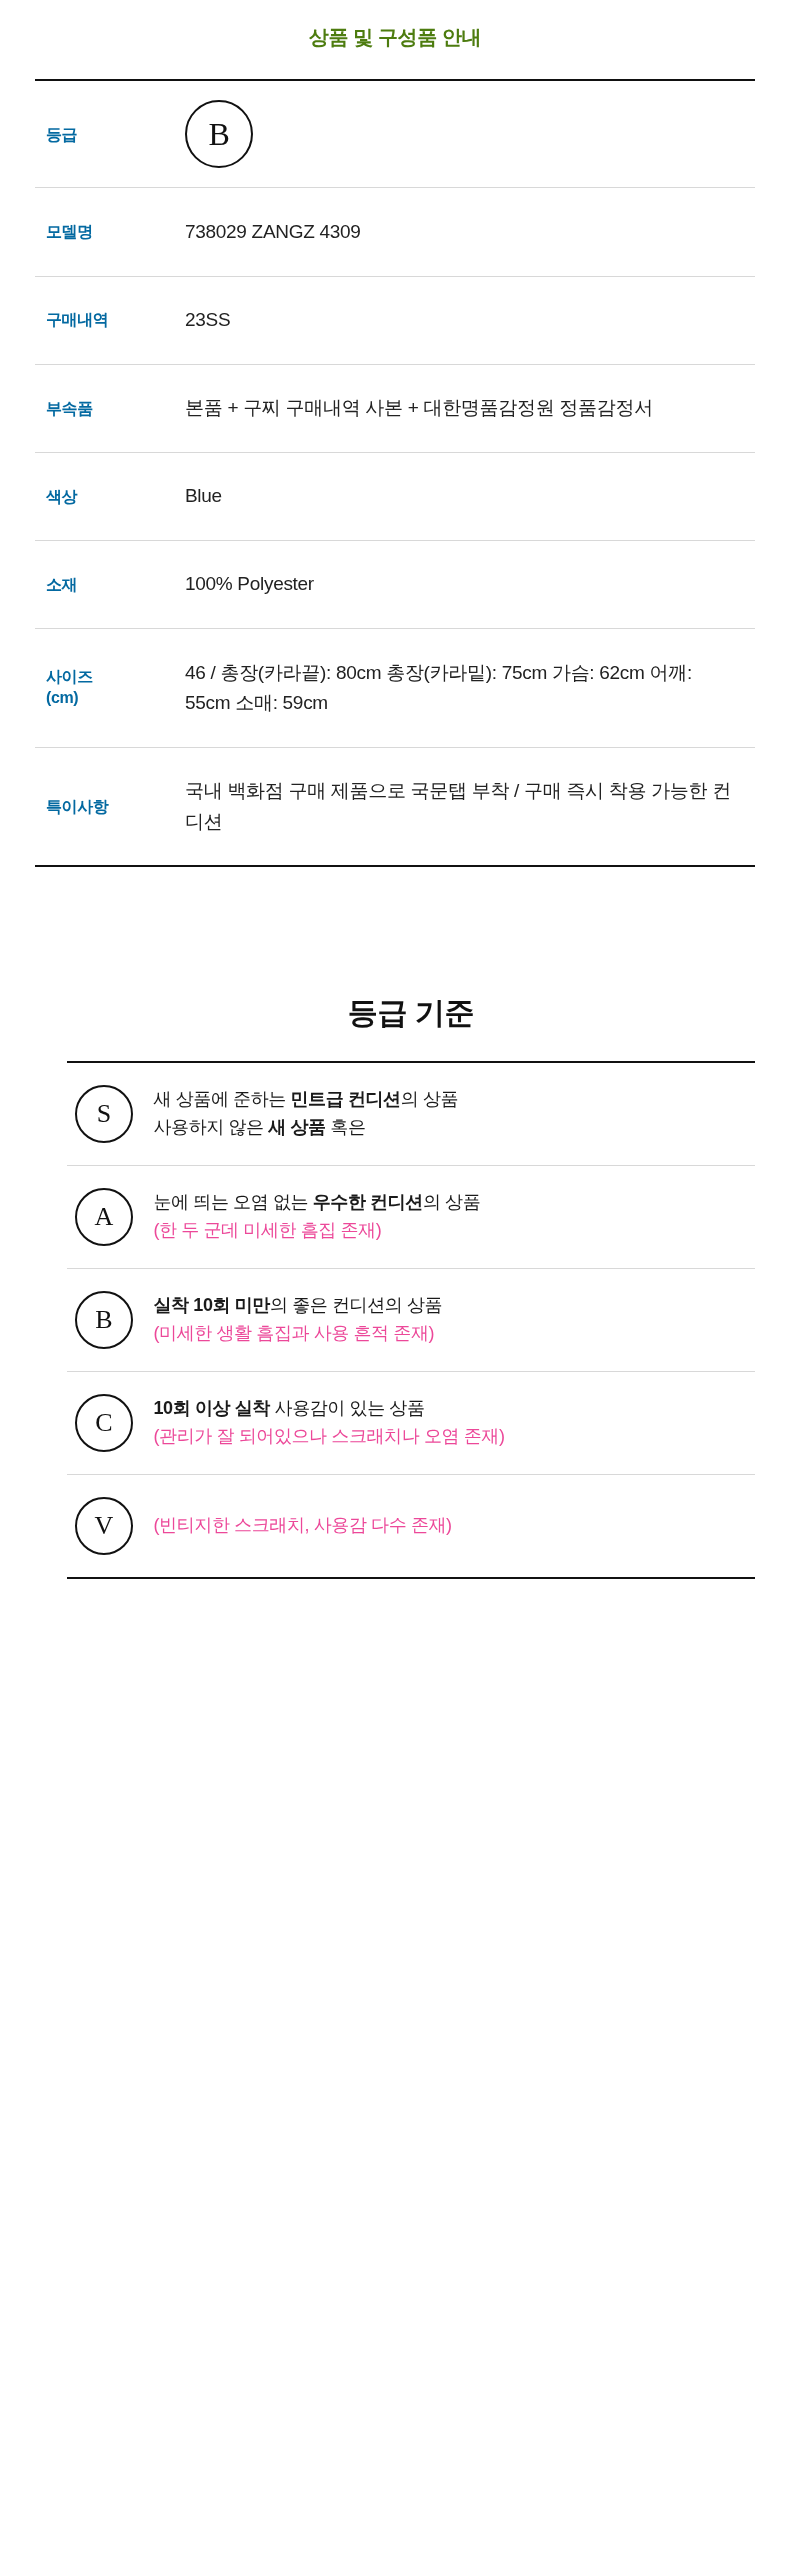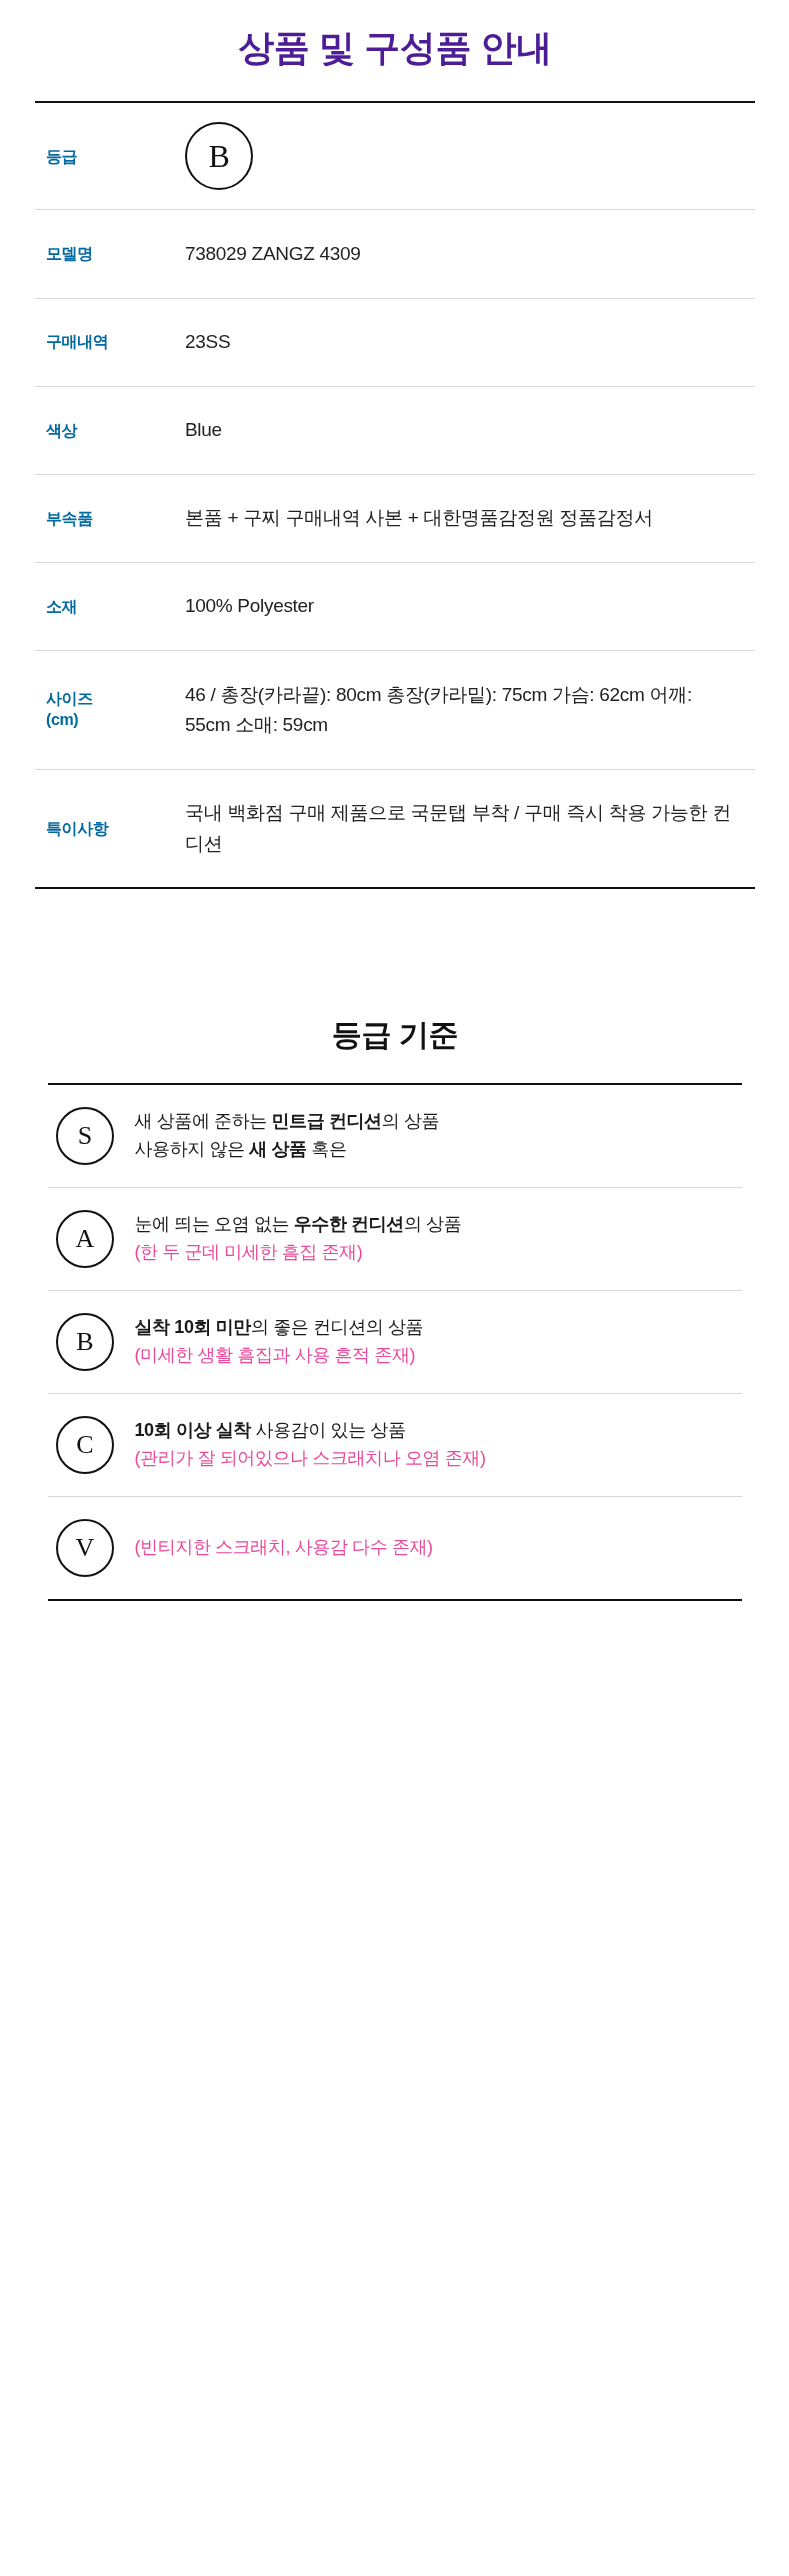--- a/index.html
+++ b/index.html
@@ -21,26 +21,26 @@
     padding: 0;
     position: relative;
   }
 
   
   .section-one {
     padding: 0 35px;
   }
   .main-title {
     text-align: center;
-    font-size: 36px;
+    font-size: 20px;
     font-weight: 700;
     letter-spacing: -0.4px;
     padding-top: 24px;
     padding-bottom: 28.4px;
-    color: #4c1d95;
+    color: #4d7c0f;
   }
   .spec-table {
     width: 100%;
     border-collapse: collapse;
     border-top: 2.4px solid #111111;
   }
   .spec-table tr {
     border-bottom: 0.8px solid #d8d8d8;
   }
   .spec-table tr:last-child {
@@ -93,21 +93,22 @@
     letter-spacing: -0.3px;
   }
 
   
   .gap {
     height: 126px;
   }
 
   
   .section-two {
-    padding: 0 48px;
+    padding: 0 35px;
+    margin-left: 32px;
   }
   .sub-title {
     text-align: center;
     font-size: 30px;
     font-weight: 700;
     letter-spacing: -0.4px;
     padding-bottom: 27px;
     color: #111111;
   }
   .grade-list {
@@ -176,26 +177,26 @@
         </tr>
         <tr>
           <th>모델명</th>
           <td>738029 ZANGZ 4309</td>
         </tr>
         <tr>
           <th>구매내역</th>
           <td>23SS</td>
         </tr>
         <tr>
+          <th>부속품</th>
+          <td>본품 + 구찌 구매내역 사본 + 대한명품감정원 정품감정서</td>
+        </tr>
+        <tr>
           <th>색상</th>
           <td>Blue</td>
-        </tr>
-        <tr>
-          <th>부속품</th>
-          <td>본품 + 구찌 구매내역 사본 + 대한명품감정원 정품감정서</td>
         </tr>
         <tr>
           <th>소재</th>
           <td>100% Polyester</td>
         </tr>
         <tr class="row-size">
           <th>
             <span>사이즈</span><br>
             <span>(cm)</span>
           </th>

